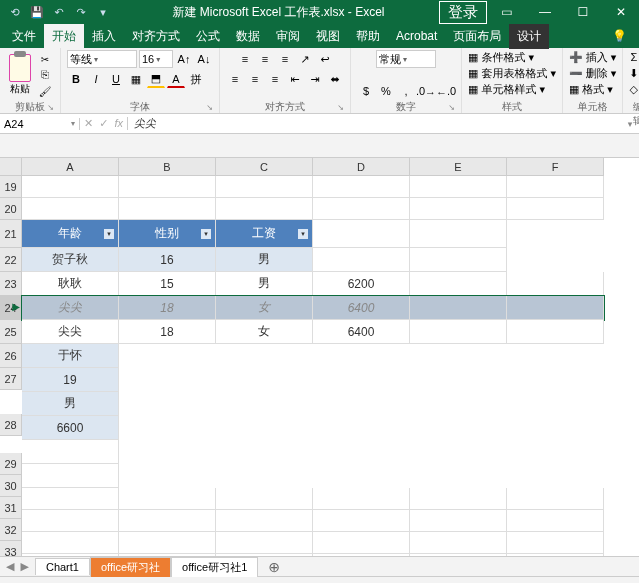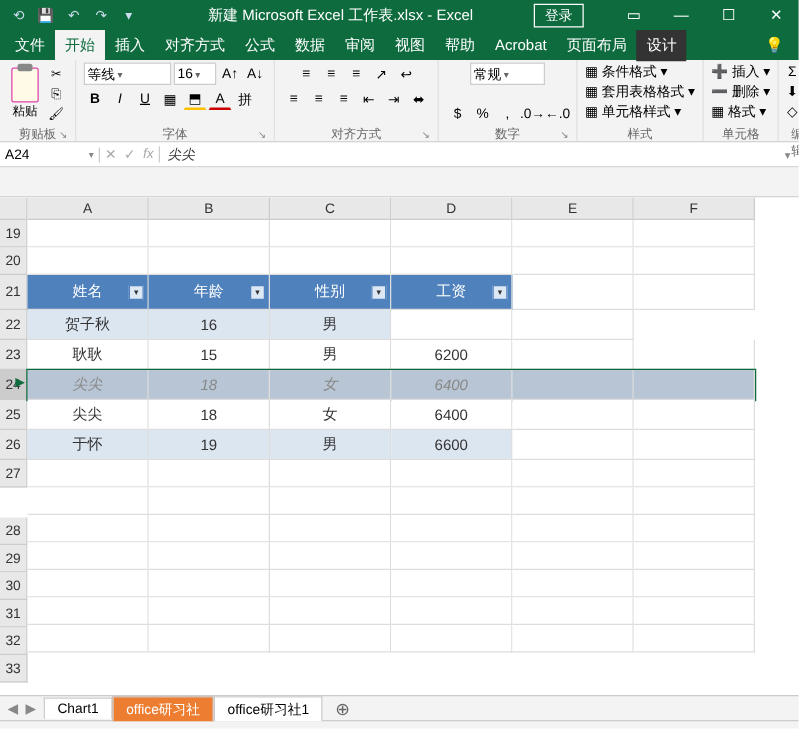--- a/index.html
+++ b/index.html
@@ -4,21 +4,21 @@
 <style>
 * { margin: 0; padding: 0; box-sizing: border-box; font-family: "Microsoft YaHei", "SimSun", sans-serif; }
 body { width: 639px; height: 583px; background: #fff; overflow: hidden; font-size: 12px; }
 
 
 .titlebar { height: 24px; background: #0d6b3e; display: flex; align-items: center; color: #fff; }
 .titlebar .left { display: flex; gap: 4px; padding: 0 6px; }
 .titlebar .left span { width: 18px; height: 18px; display: flex; align-items: center; justify-content: center; font-size: 11px; color: #cde; cursor: pointer; }
 .titlebar .title { flex: 1; text-align: center; font-size: 12px; }
 .titlebar .right { display: flex; align-items: center; gap: 2px; }
-.titlebar .login { border: 1px solid #fff; padding: 1px 8px; font-size: 11px; margin-right: 20px; }
+.titlebar .login { border: 1px solid #fff; padding: 1px 8px; font-size: 15px; margin-right: 0; }
 .titlebar .winbtn { width: 36px; height: 24px; display: flex; align-items: center; justify-content: center; font-size: 12px; }
 
 
 .tabs { height: 24px; background: #0d6b3e; display: flex; align-items: center; color: #fff; padding: 0 4px; }
 .tab { padding: 4px 8px; font-size: 12px; cursor: pointer; white-space: nowrap; }
 .tab.active { background: #f3f3f3; color: #0d6b3e; }
 .tab.design { background: #333; color: #fff; }
 .tabs .sp { flex: 1; }
 .tabs .tell { display: flex; align-items: center; gap: 4px; padding: 0 8px; }
 
@@ -260,21 +260,21 @@
       <div class="rowhead" style="height: 22px; line-height: 22px;">19</div>
       <div class="rowhead" style="height: 22px; line-height: 22px;">20</div>
       <div class="rowhead" style="height: 28px; line-height: 28px;">21</div>
       <div class="rowhead" style="height: 24px; line-height: 24px;">22</div>
       <div class="rowhead" style="height: 24px; line-height: 24px;">23</div>
       <div class="rowhead active" style="height: 24px; line-height: 24px;">24</div>
       <div class="rowhead" style="height: 24px; line-height: 24px;">25</div>
       <div class="rowhead" style="height: 24px; line-height: 24px;">26</div>
       <div class="rowhead" style="height: 22px; line-height: 22px;">27</div>
       <div class="rowhead" style="height: 22px; line-height: 22px; margin-top: 24px;">28</div>
-      <div class="rowhead" style="height: 22px; line-height: 22px;">29</div>
+      <div class="rowhead" style="height: 22px; line-height: 22px; margin-top: 17px;">29</div>
       <div class="rowhead" style="height: 22px; line-height: 22px;">30</div>
       <div class="rowhead" style="height: 22px; line-height: 22px;">31</div>
       <div class="rowhead" style="height: 22px; line-height: 22px;">32</div>
       <div class="rowhead" style="height: 22px; line-height: 22px;">33</div>
     </div>
   <div class="cells" id="cells">
       <div class="row" style="position: relative;">
         <div class="cell colA" style="height: 22px;"></div>
         <div class="cell colB" style="height: 22px;"></div>
         <div class="cell colC" style="height: 22px;"></div>
@@ -284,21 +284,20 @@
       </div>
       <div class="row" style="position: relative;">
         <div class="cell colA" style="height: 22px;"></div>
         <div class="cell colB" style="height: 22px;"></div>
         <div class="cell colC" style="height: 22px;"></div>
         <div class="cell colD" style="height: 22px;"></div>
         <div class="cell colE" style="height: 22px;"></div>
         <div class="cell colF" style="height: 22px;"></div>
       </div>
       <div class="row" style="position: relative;">
-        <div class="cell colA th" style="height: 28px;">姓名<div class="drop">▾</div></div>
         <div class="cell colB th" style="height: 28px;">年龄<div class="drop">▾</div></div>
         <div class="cell colC th" style="height: 28px;">性别<div class="drop">▾</div></div>
         <div class="cell colD th" style="height: 28px;">工资<div class="drop">▾</div></div>
         <div class="cell colE" style="height: 28px;"></div>
         <div class="cell colF" style="height: 28px;"></div>
       </div>
       <div class="row" style="position: relative; align-items: center;">
         <div class="cell colA band1" style="height: 24px;">贺子秋</div>
         <div class="cell colB band1" style="height: 24px;">16</div>
         <div class="cell colC band1" style="height: 24px;">男</div>
@@ -323,21 +322,21 @@
         <div class="insert-indicator">▶</div>
       </div>
       <div class="row" style="position: relative;">
         <div class="cell colA band0" style="height: 24px;">尖尖</div>
         <div class="cell colB band0" style="height: 24px;">18</div>
         <div class="cell colC band0" style="height: 24px;">女</div>
         <div class="cell colD band0" style="height: 24px;">6400</div>
         <div class="cell colE" style="height: 24px;"></div>
         <div class="cell colF" style="height: 24px;"></div>
       </div>
-      <div class="row" style="position: relative;">
+      <div class="row" style="position: relative; flex-direction: column;">
         <div class="cell colA band1" style="height: 24px;">于怀</div>
         <div class="cell colB band1" style="height: 24px;">19</div>
         <div class="cell colC band1" style="height: 24px;">男</div>
         <div class="cell colD band1" style="height: 24px;">6600</div>
         <div class="cell colE" style="height: 24px;"></div>
         <div class="cell colF" style="height: 24px;"></div>
       </div>
       <div class="row" style="position: relative;">
         <div class="cell colA" style="height: 22px;"></div>
         <div class="cell colB" style="height: 22px;"></div>

